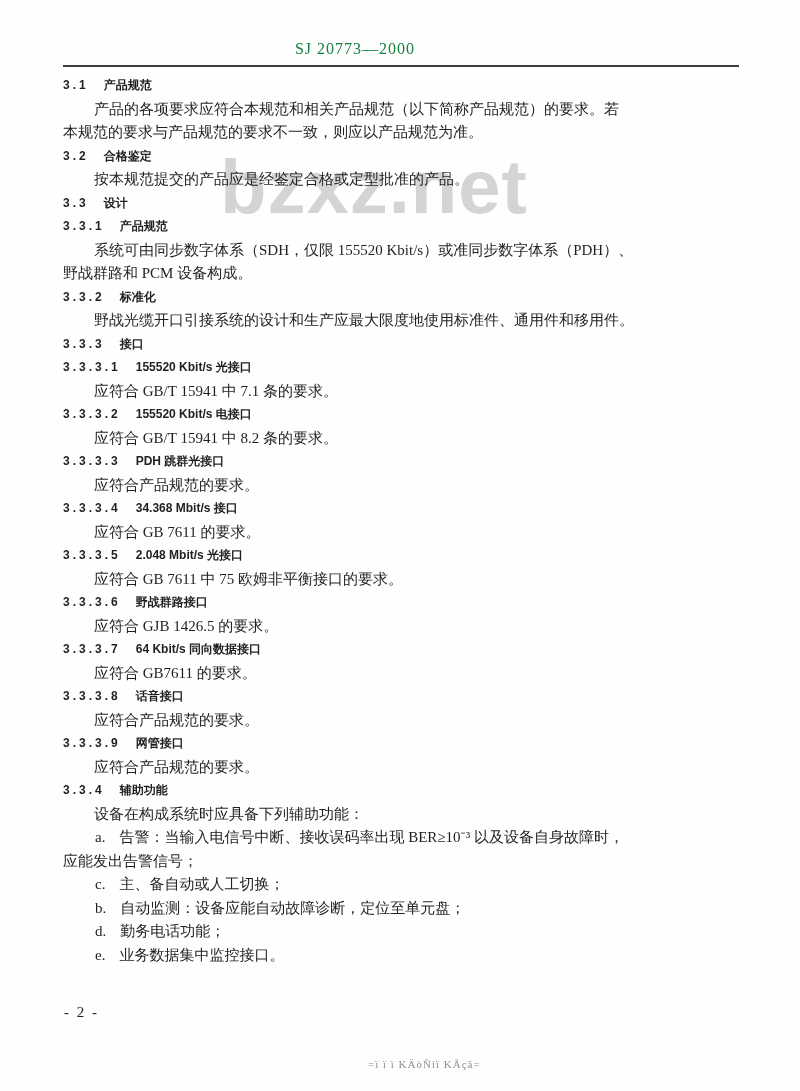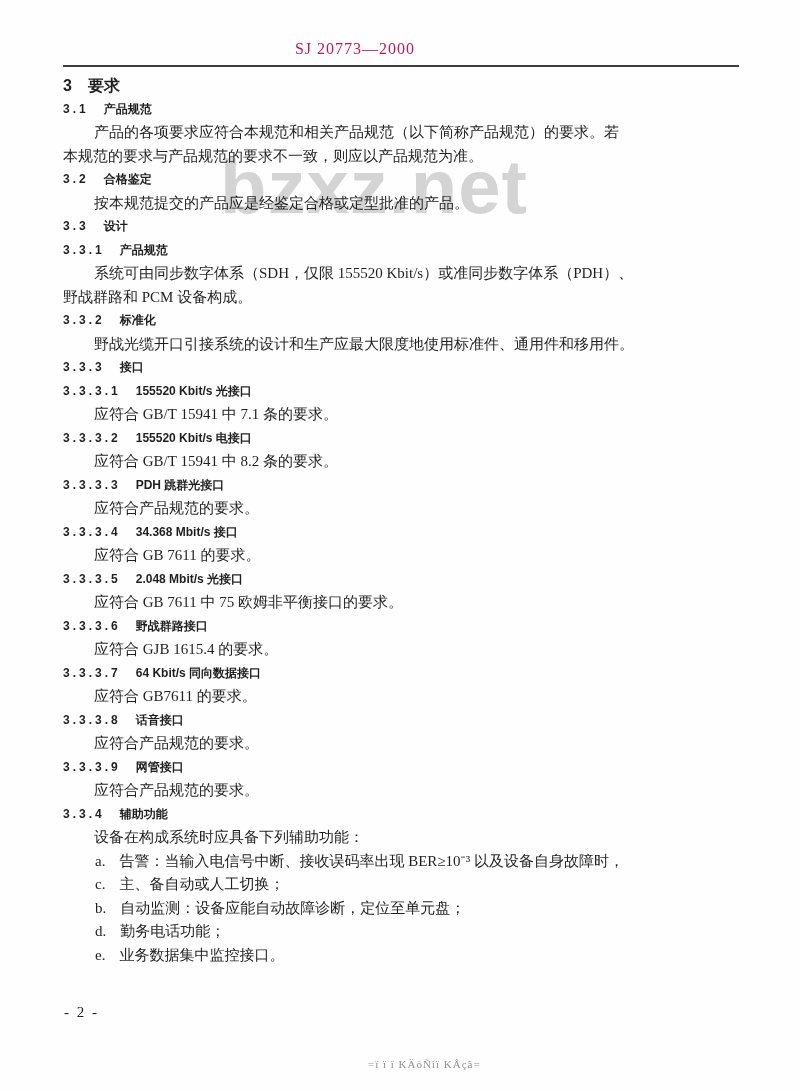--- a/index.html
+++ b/index.html
@@ -46,21 +46,21 @@
     padding-bottom: 7px;
     border-bottom: 2px solid #3d3d3d;
   }
   .header-code {
     display: block;
     text-align: center;
     transform: translateX(-62px);
     font-family: "Liberation Serif", serif;
     font-size: 16px;
     letter-spacing: 1px;
-    color: #be185d;
+    color: #15803d;
     padding-left: 32px;
   }
   .doc-lines { margin-top: 7px; }
   .line {
     height: 23.5px;
     line-height: 23.5px;
     font-size: 15px;
     white-space: nowrap;
     color: #1f1f1f;
   }
@@ -95,21 +95,20 @@
 <div class="page">
 
   <div class="watermark-main">bzxz.net</div>
 
   <div class="content">
     <div class="header-row">
       <span class="header-code">SJ 20773—2000</span>
     </div>
 
     <div class="doc-lines" id="doc-lines">
-        <div class="line h1"><span class="num">3</span><span class="txt">要求</span></div>
         <div class="line h2"><span class="num">3.1</span><span class="txt">产品规范</span></div>
         <div class="line p-first"><span class="txt">产品的各项要求应符合本规范和相关产品规范（以下简称产品规范）的要求。若</span></div>
         <div class="line p"><span class="txt">本规范的要求与产品规范的要求不一致，则应以产品规范为准。</span></div>
         <div class="line h2"><span class="num">3.2</span><span class="txt">合格鉴定</span></div>
         <div class="line p-first"><span class="txt">按本规范提交的产品应是经鉴定合格或定型批准的产品。</span></div>
         <div class="line h2"><span class="num">3.3</span><span class="txt">设计</span></div>
         <div class="line h2"><span class="num">3.3.1</span><span class="txt">产品规范</span></div>
         <div class="line p-first"><span class="txt">系统可由同步数字体系（SDH，仅限 155520 Kbit/s）或准同步数字体系（PDH）、</span></div>
         <div class="line p"><span class="txt">野战群路和 PCM 设备构成。</span></div>
         <div class="line h2"><span class="num">3.3.2</span><span class="txt">标准化</span></div>
@@ -119,30 +118,31 @@
         <div class="line p-first"><span class="txt">应符合 GB/T 15941 中 7.1 条的要求。</span></div>
         <div class="line h2"><span class="num">3.3.3.2</span><span class="txt">155520 Kbit/s 电接口</span></div>
         <div class="line p-first"><span class="txt">应符合 GB/T 15941 中 8.2 条的要求。</span></div>
         <div class="line h2"><span class="num">3.3.3.3</span><span class="txt">PDH 跳群光接口</span></div>
         <div class="line p-first"><span class="txt">应符合产品规范的要求。</span></div>
         <div class="line h2"><span class="num">3.3.3.4</span><span class="txt">34.368 Mbit/s 接口</span></div>
         <div class="line p-first"><span class="txt">应符合 GB 7611 的要求。</span></div>
         <div class="line h2"><span class="num">3.3.3.5</span><span class="txt">2.048 Mbit/s 光接口</span></div>
         <div class="line p-first"><span class="txt">应符合 GB 7611 中 75 欧姆非平衡接口的要求。</span></div>
         <div class="line h2"><span class="num">3.3.3.6</span><span class="txt">野战群路接口</span></div>
-        <div class="line p-first"><span class="txt">应符合 GJB 1615.4 的要求。</span></div>
+        <div class="line p-first"><span class="txt">应符合 GJB 1426.5 的要求。</span></div>
         <div class="line h2"><span class="num">3.3.3.7</span><span class="txt">64 Kbit/s 同向数据接口</span></div>
         <div class="line p-first"><span class="txt">应符合 GB7611 的要求。</span></div>
         <div class="line h2"><span class="num">3.3.3.8</span><span class="txt">话音接口</span></div>
         <div class="line p-first"><span class="txt">应符合产品规范的要求。</span></div>
         <div class="line h2"><span class="num">3.3.3.9</span><span class="txt">网管接口</span></div>
         <div class="line p-first"><span class="txt">应符合产品规范的要求。</span></div>
         <div class="line h2"><span class="num">3.3.4</span><span class="txt">辅助功能</span></div>
         <div class="line p-first"><span class="txt">设备在构成系统时应具备下列辅助功能：</span></div>
         <div class="line li"><span class="num">a.</span><span class="txt">告警：当输入电信号中断、接收误码率出现 BER≥10⁻³ 以及设备自身故障时，</span></div>
+        <div class="line p"><span class="txt">应能发出告警信号；</span></div>
         <div class="line li"><span class="num">c.</span><span class="txt">主、备自动或人工切换；</span></div>
         <div class="line li"><span class="num">b.</span><span class="txt">自动监测：设备应能自动故障诊断，定位至单元盘；</span></div>
         <div class="line li"><span class="num">d.</span><span class="txt">勤务电话功能；</span></div>
         <div class="line li"><span class="num">e.</span><span class="txt">业务数据集中监控接口。</span></div>
       </div>
   </div>
 
   <div class="page-number">- 2 -</div>
 
   <div class="watermark-footer">=ï ï ï KÄòÑìï KÅçã=</div>

